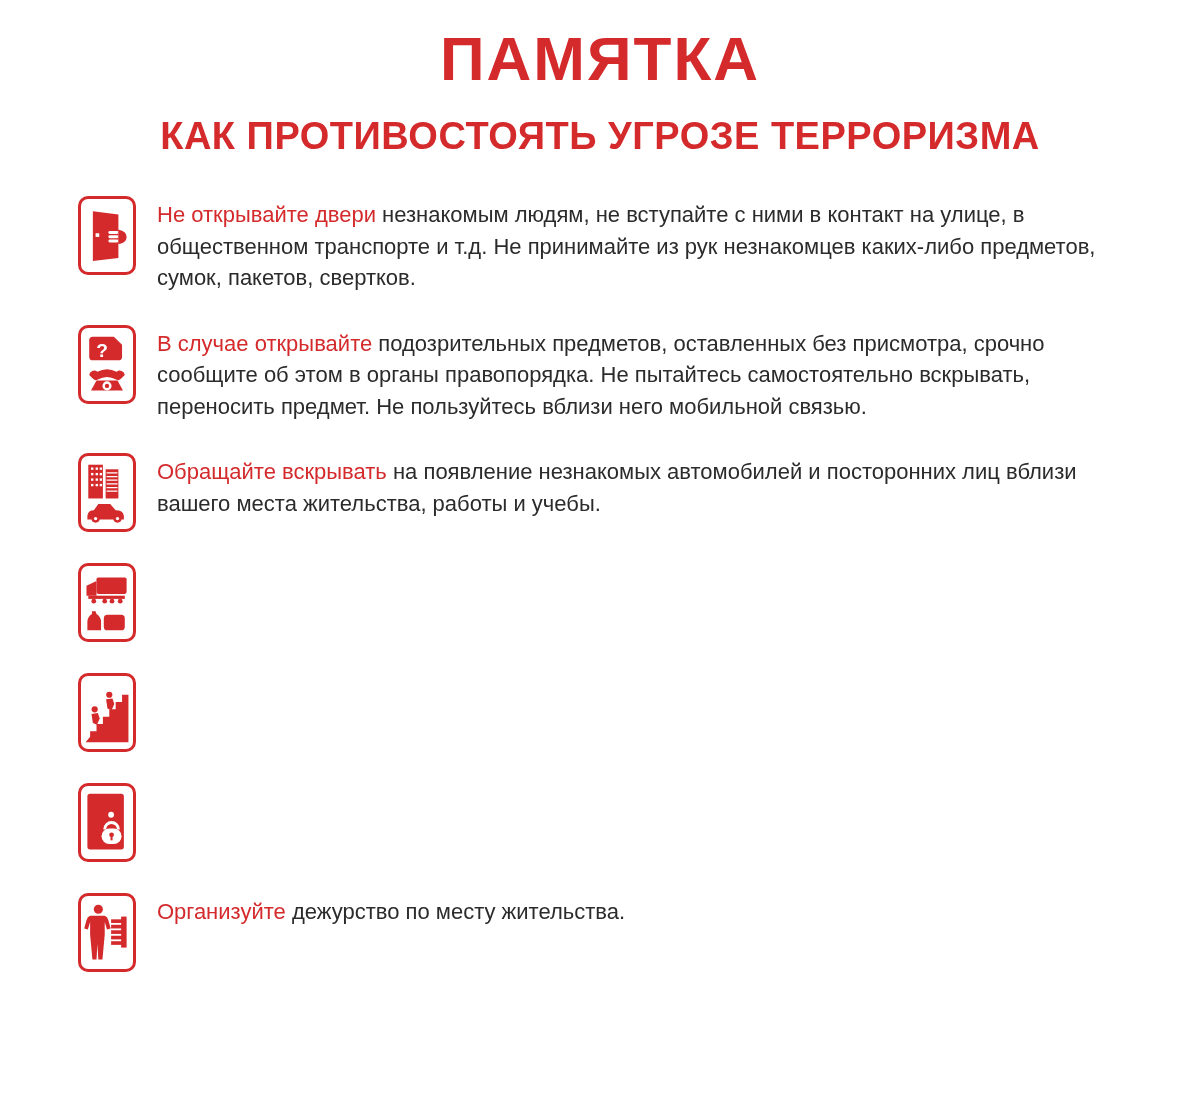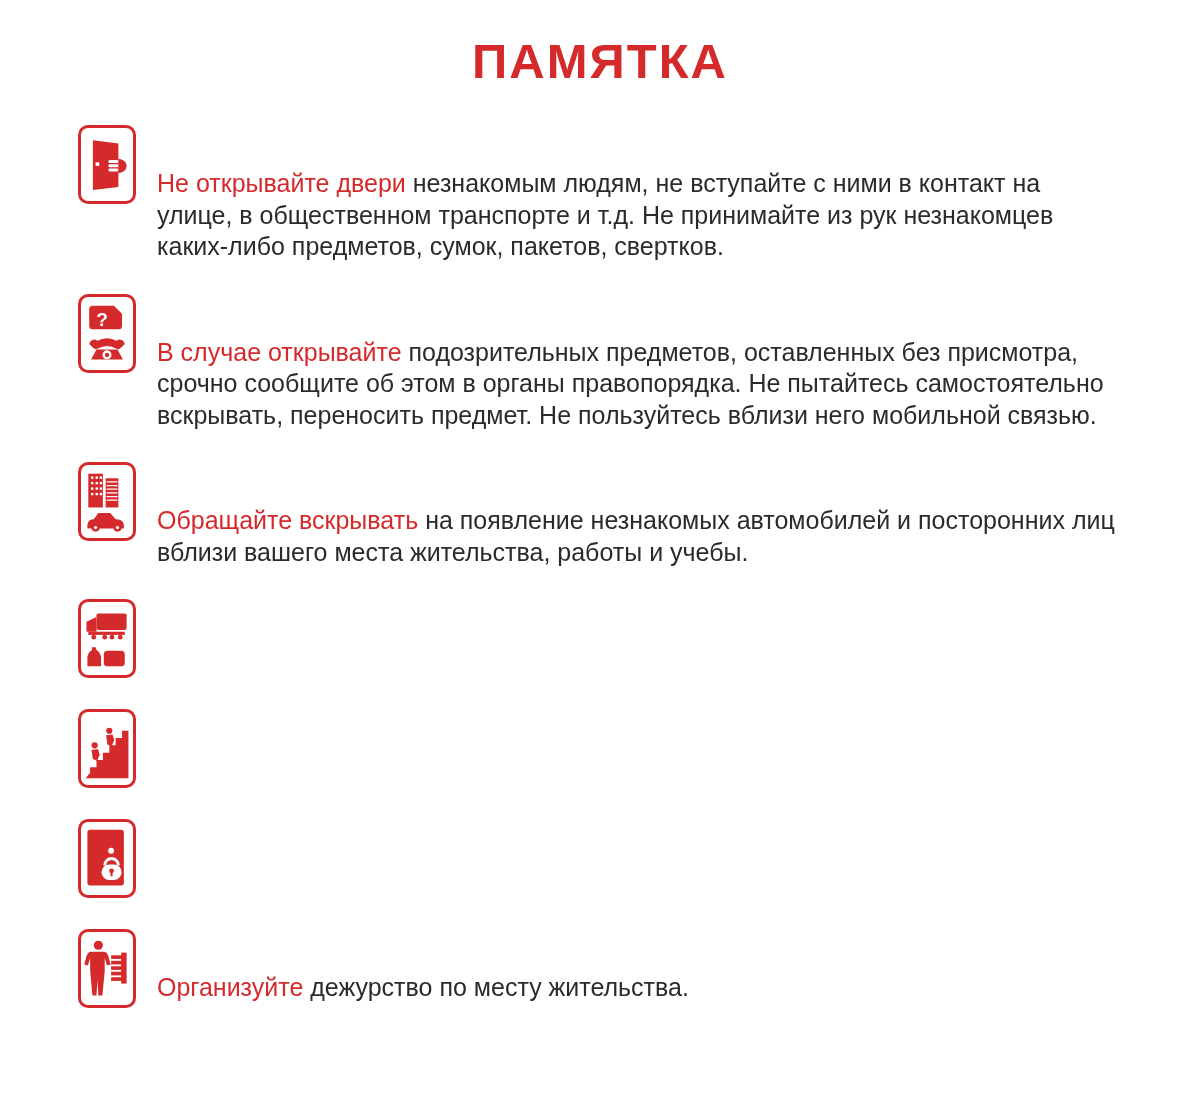--- a/index.html
+++ b/index.html
@@ -15,24 +15,24 @@
     font-family:"Liberation Sans",sans-serif;
     overflow:hidden;
   }
   .poster{
     position:relative;width:1200px;height:1099px;padding-top:14px;
   }
   .title{
     text-align:center;
     color:var(--accent);
     font-weight:bold;
-    font-size:49px;
+    font-size:62px;
     line-height:1.05;
     letter-spacing:2px;
-    margin:22px 0 0 0;
+    margin:12px 0 0 0;
   }
   .subtitle{
     text-align:center;
     color:var(--accent);
     font-weight:bold;
     font-size:38px;
     letter-spacing:0.5px;
     margin:24px 0 0 0;
   }
   .intro{
@@ -58,34 +58,34 @@
     width:58px;height:79px;
     border:3px solid var(--accent);
     border-radius:10px;
     color:var(--accent);
     display:flex;align-items:center;justify-content:center;
     overflow:hidden;
   }
   .icon-box svg{width:52px;height:72px;display:block;}
   .item-text{
     width:962px;
-    font-size:25px;
+    font-size:22px;
     line-height:31.5px;
     color:var(--ink);
     padding-top:3px;
-    margin-top:40px;
   }
   .lead{color:var(--accent);}
 </style>
 </head>
 <body>
 
 <div class="poster">
 
   <div class="title">ПАМЯТКА</div>
+  <div class="subtitle">КАК ПРОТИВОСТОЯТЬ УГРОЗЕ ТЕРРОРИЗМА</div>
 
   <div class="items">
 
     <div class="item">
       <div class="icon-box">
         <svg viewBox="0 0 57 76">
           <path d="M13 11 L41 14.5 L41 62 L13 65.5 Z" fill="currentColor"></path>
           <rect x="16" y="35" width="4" height="4" fill="#fff"></rect>
           <g fill="#fff">
             <rect x="30" y="32.5" width="11" height="3.2" rx="1.6"></rect>

